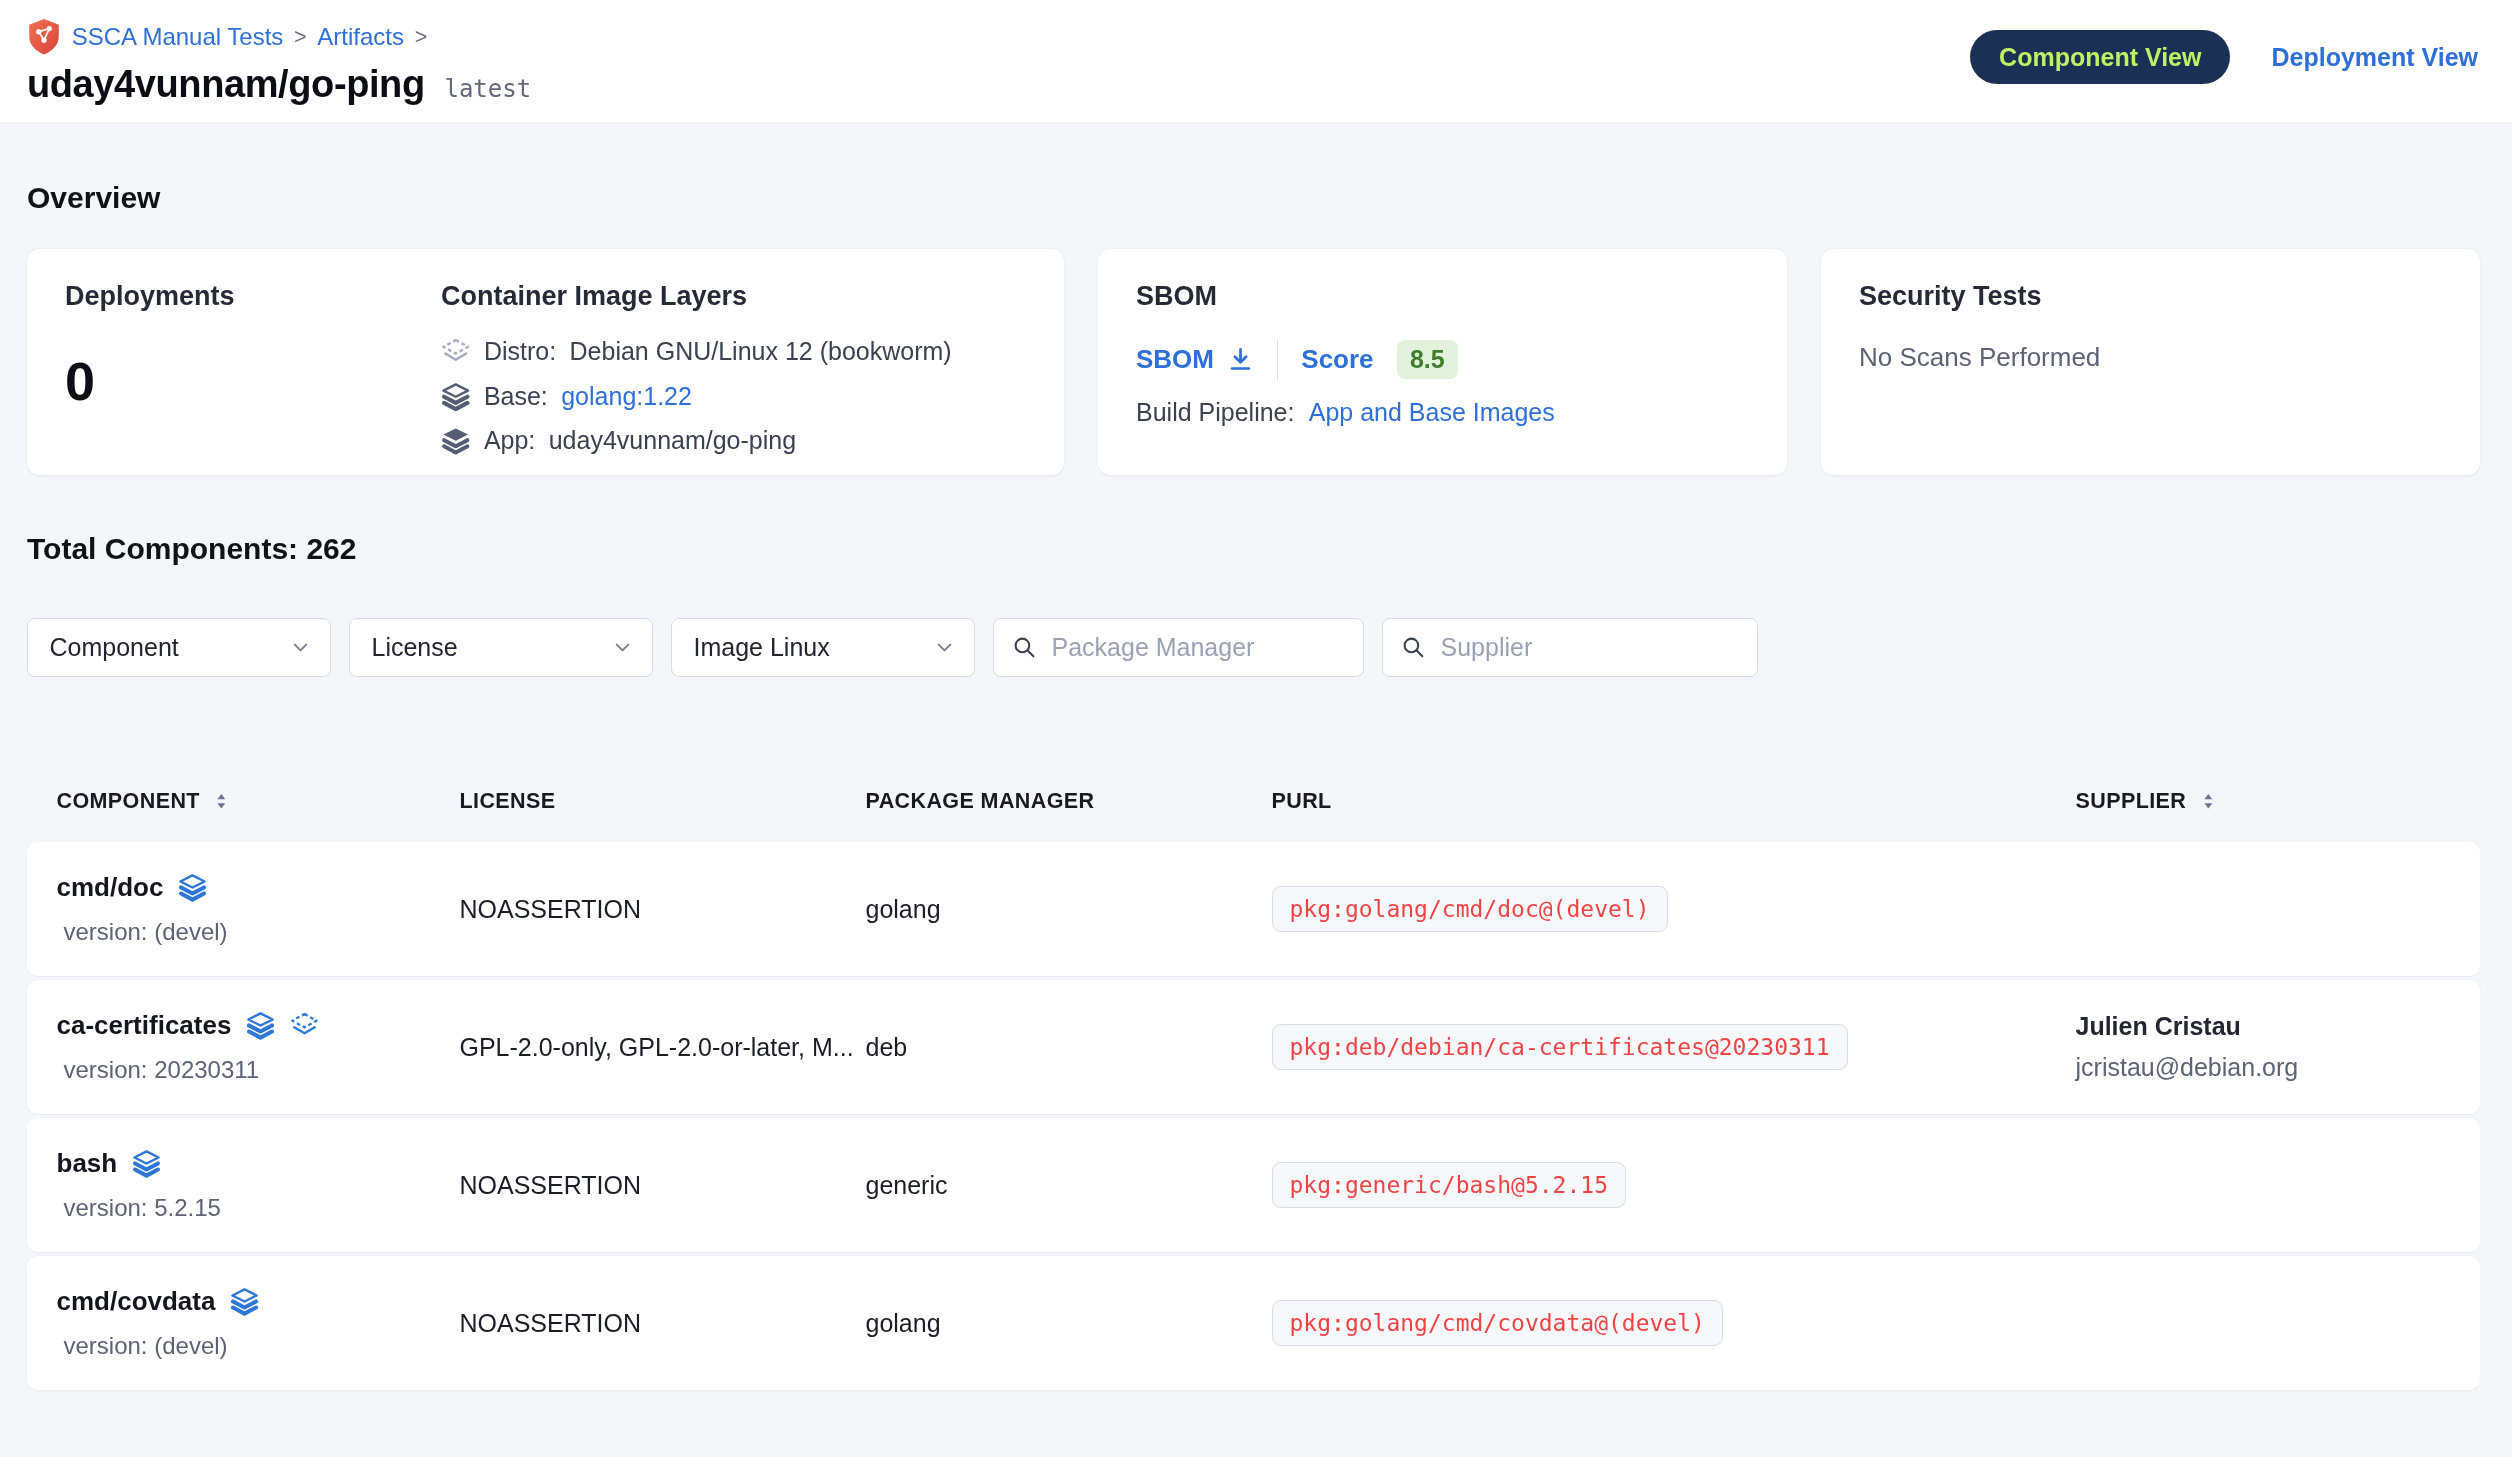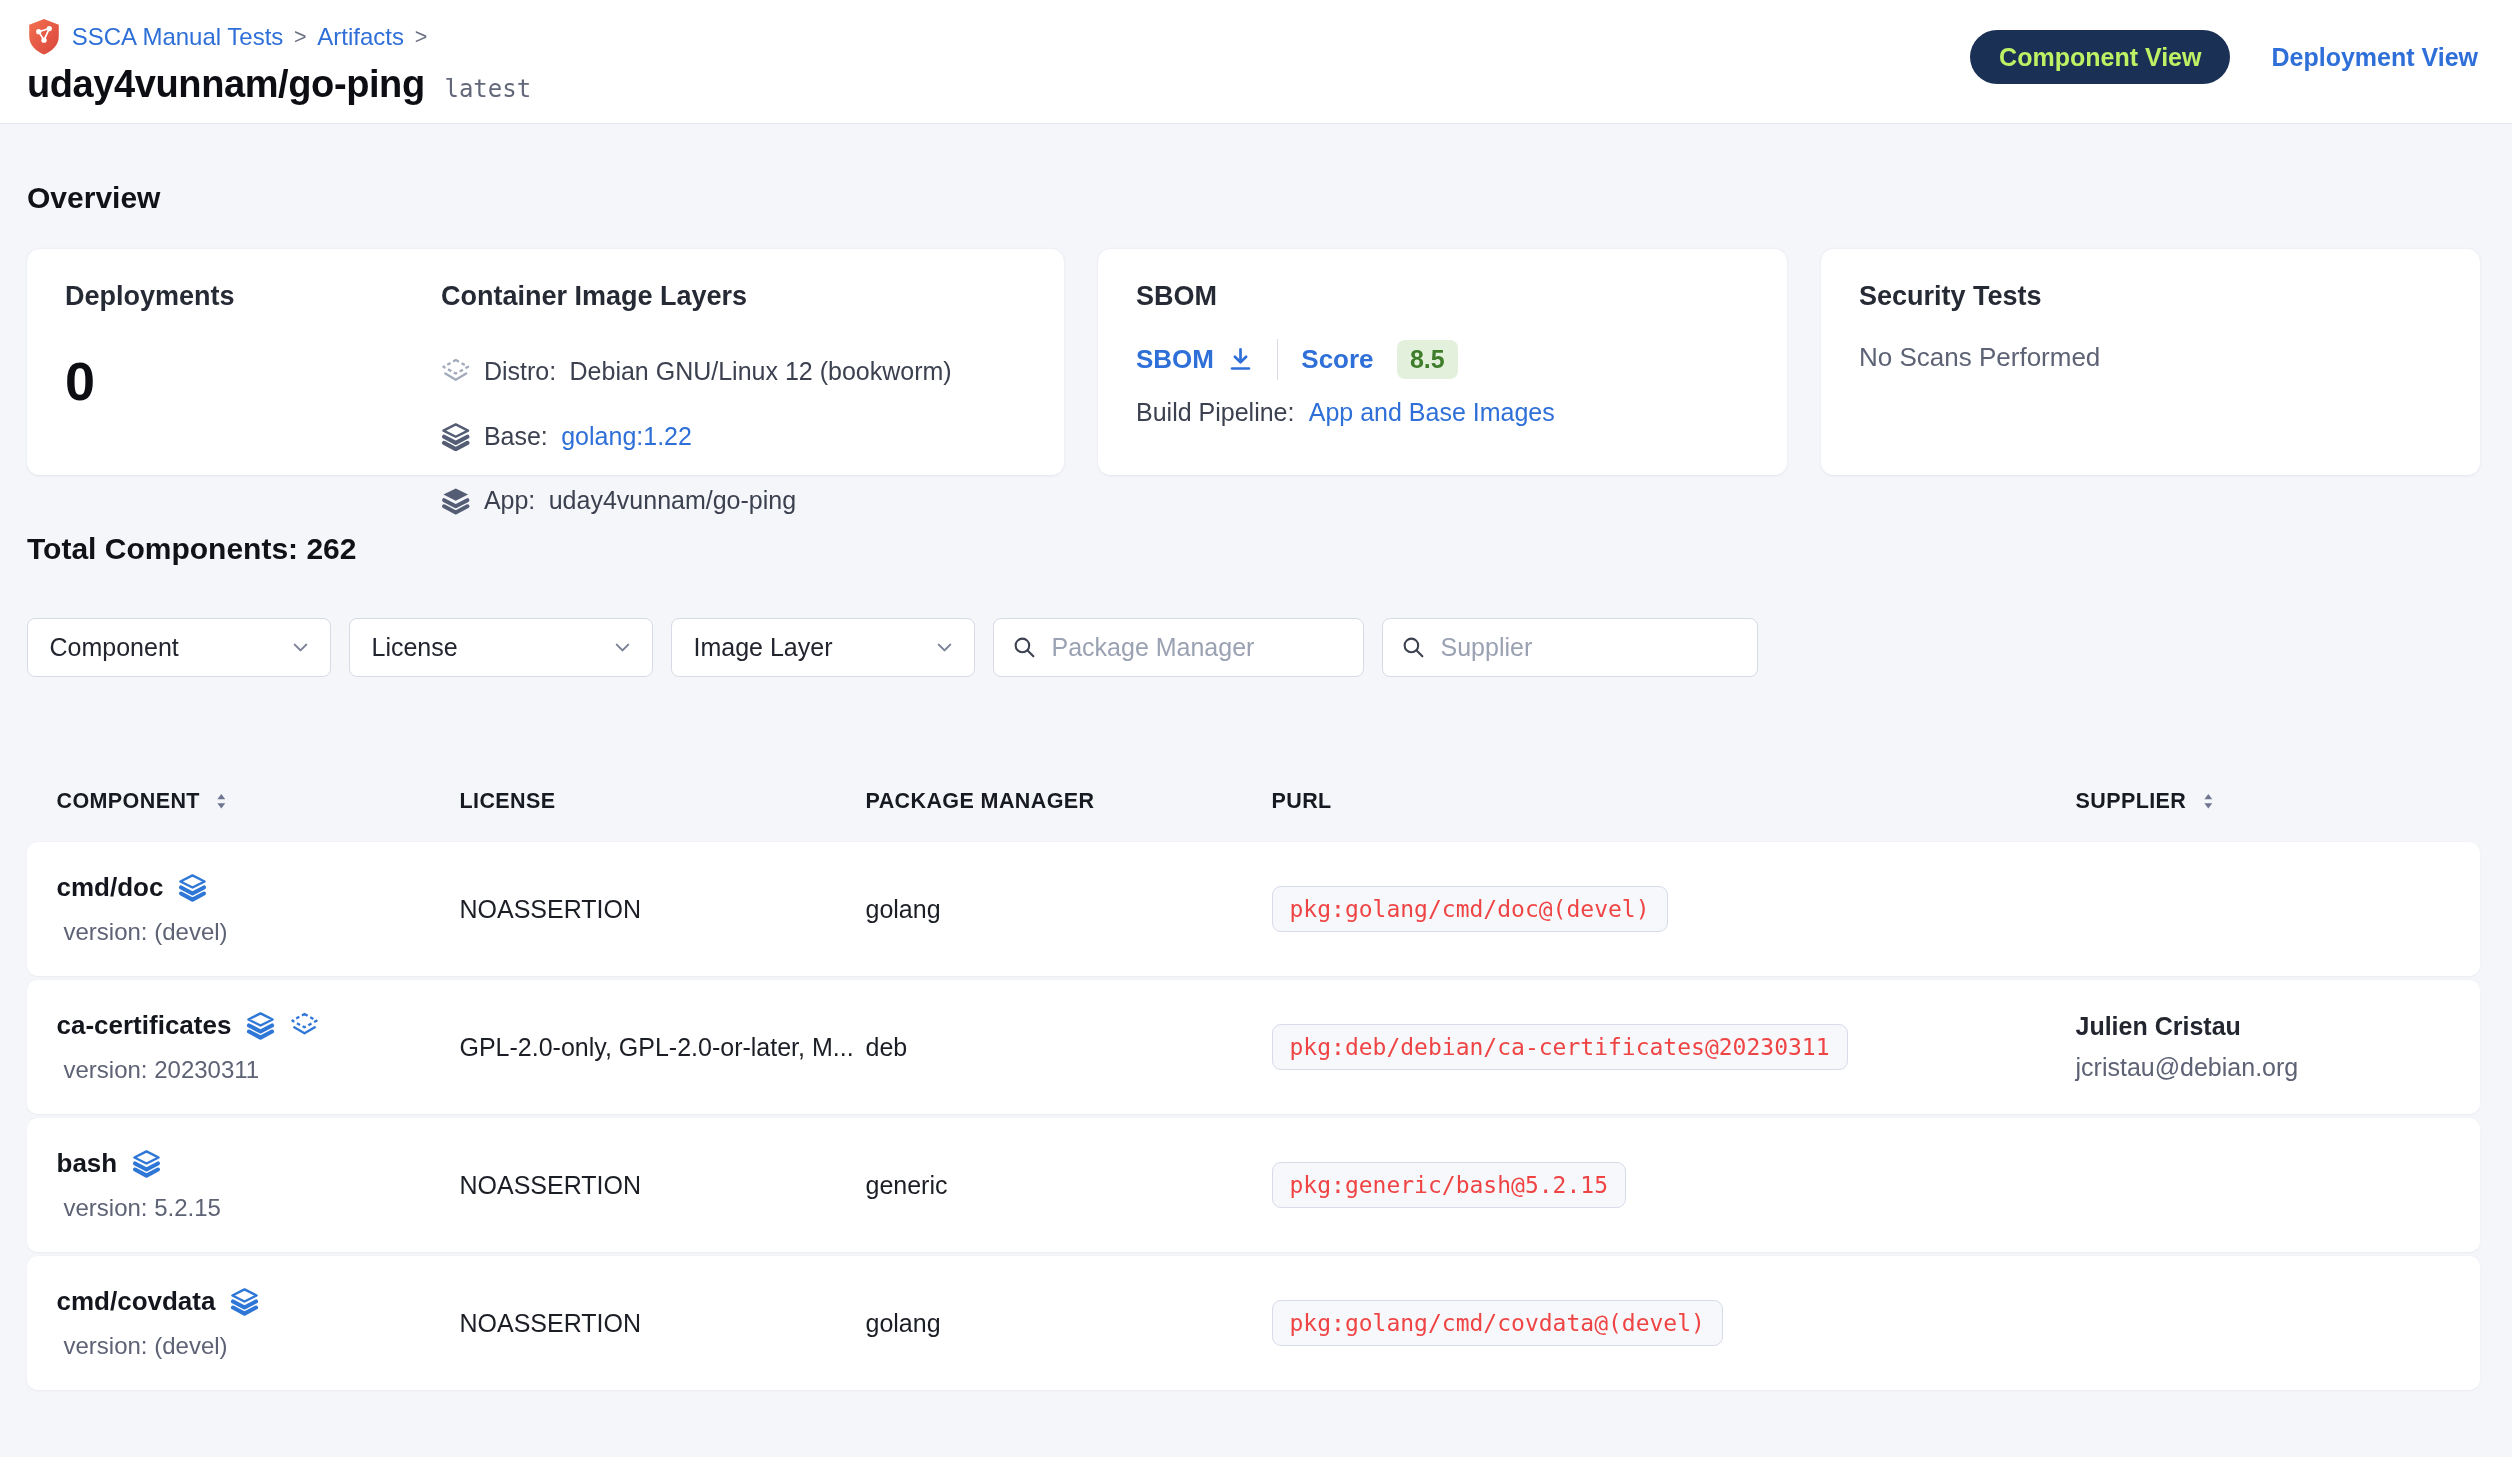--- a/index.html
+++ b/index.html
@@ -26,21 +26,21 @@
   
   main { padding:0 32px 0 27px; }
   .section-heading { font-size:30px; font-weight:bold; color:#101218; margin:57px 0 0 0; }
   .cards-row { display:flex; gap:34px; margin-top:34px; }
   .card { background:#fff; border-radius:12.5px; box-shadow:0 0.9px 2.7px rgba(30,35,60,.08); padding:32px 38px; height:226px; }
   .card-layers { width:1037px; display:flex; }
   .col-deployments { width:376px; }
   .card-title { font-size:27px; font-weight:bold; color:#262a35; }
   .deployments-value { font-size:54px; font-weight:bold; color:#0d0e14; margin-top:38px; }
   .layers-list { list-style:none; margin:25px 0 0 0; padding:0; display:flex; flex-direction:column; gap:15px; font-size:25px; color:#3c4150; }
-  .layers-list li { display:flex; align-items:center; gap:13.4px;margin-top:20px; }
+  .layers-list li { display:flex; align-items:center; gap:13.4px; }
   .layers-list .icon { width:29.5px; height:29.5px; }
   .icon-distro { color:#a3aabc; }
   .icon-base, .icon-app { color:#545d73; }
   .blue-link { color:#2e6fd8; text-decoration:none; cursor:pointer; }
 
   .card-sbom { width:689px; }
   .sbom-row { margin-top:27px; display:flex; align-items:center; gap:23px; font-size:26px; }
   .sbom-link { color:#2e6fd8; font-weight:bold; display:flex; align-items:center; gap:12.5px; text-decoration:none; cursor:pointer; }
   .sbom-link .icon { width:27px; height:27px; }
   .vdivider { width:1.8px; height:41px; background:#d8dbe6; }
@@ -220,21 +220,21 @@
           <use href="#icon-chevron-down"></use>
         </svg>
     </div>
     <div class="dropdown">
       <span>License</span>
       <svg class="icon " viewBox="0 0 26 26" width="23" height="23">
           <use href="#icon-chevron-down"></use>
         </svg>
     </div>
     <div class="dropdown">
-      <span>Image Layer</span>
+      <span>Image Linux</span>
       <svg class="icon " viewBox="0 0 26 26" width="23" height="23">
           <use href="#icon-chevron-down"></use>
         </svg>
     </div>
     <div class="search">
       <svg class="icon " viewBox="0 0 28 28" width="25" height="25">
           <use href="#icon-search"></use>
         </svg>
       <input type="text" placeholder="Package Manager" style="">
     </div>

